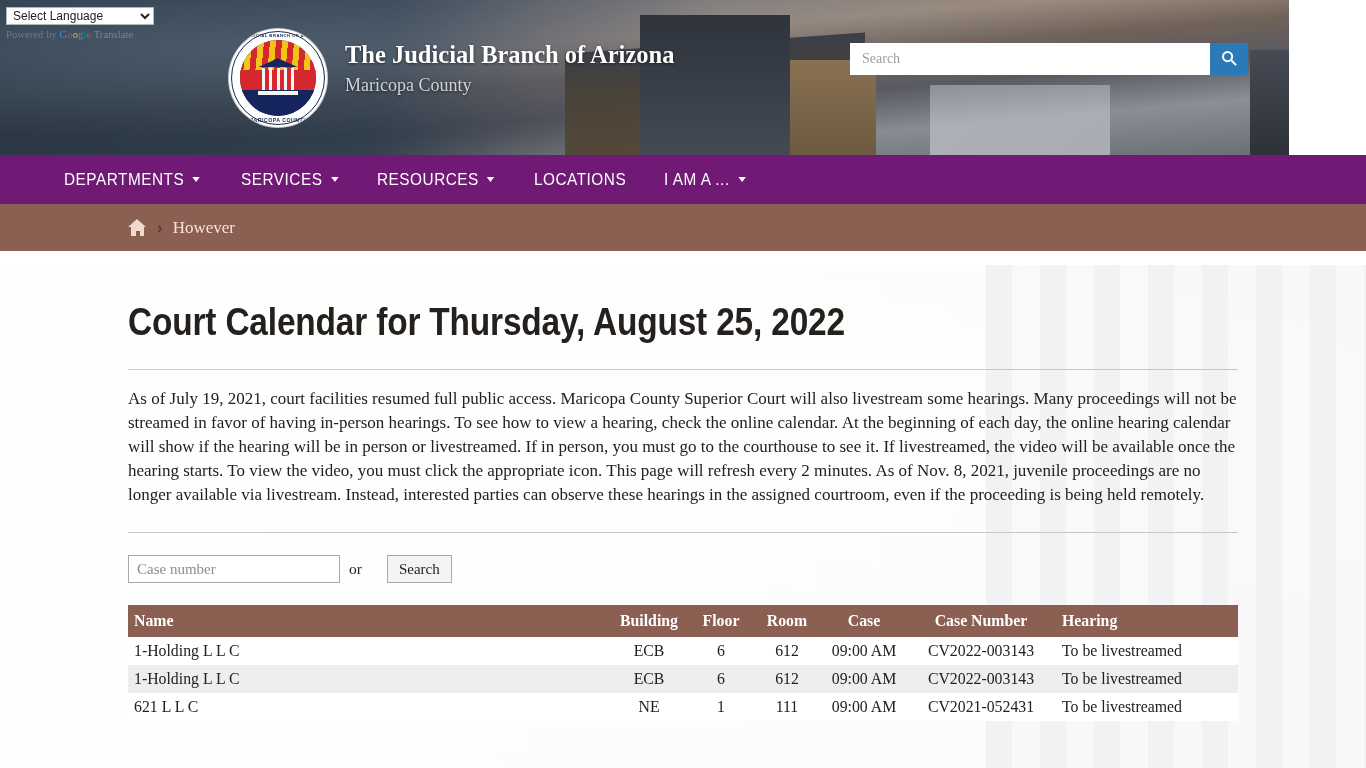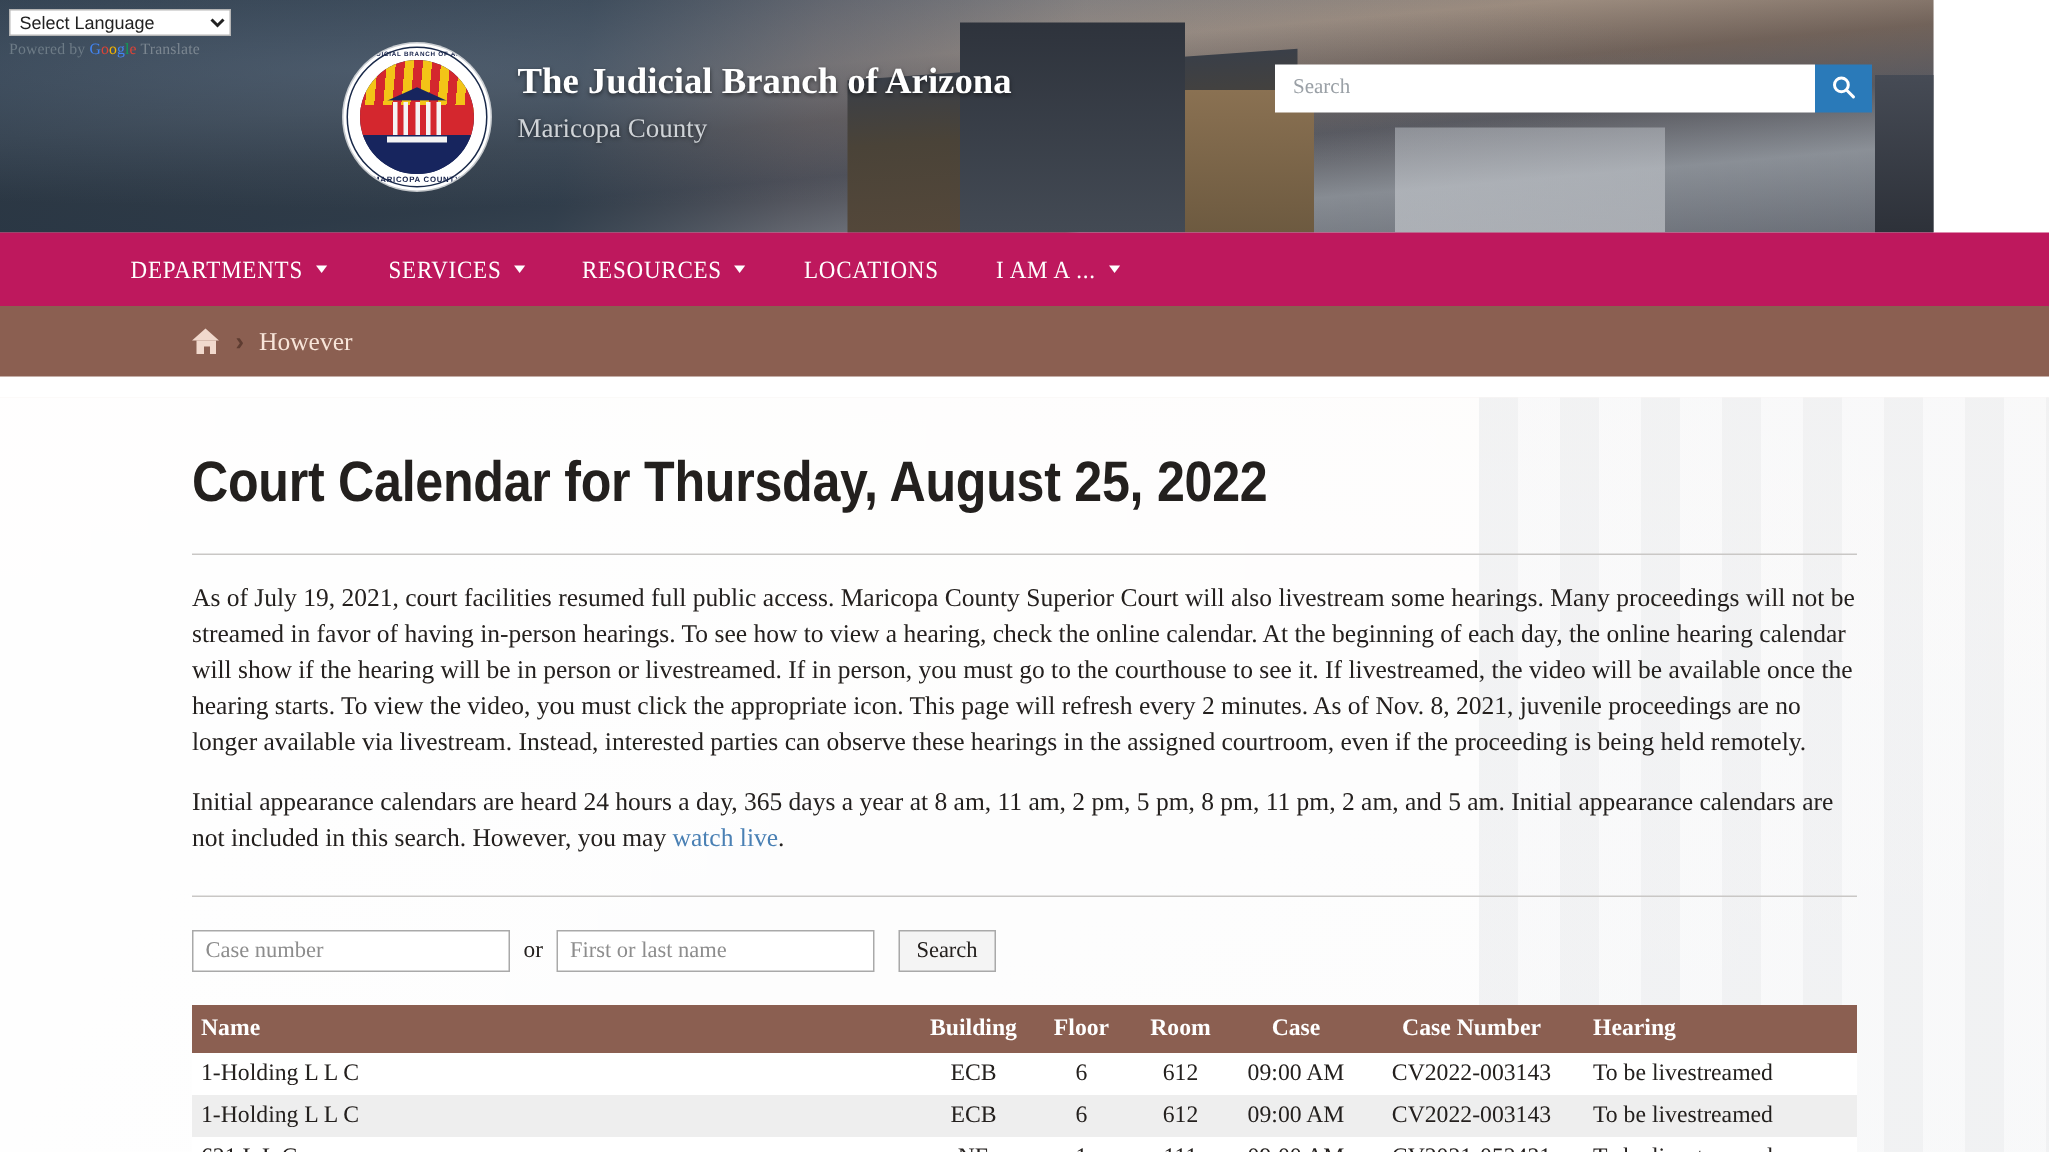--- a/index.html
+++ b/index.html
@@ -98,23 +98,23 @@
   #hdr-search-input::placeholder { color:#9aa0a6; }
   #hdr-search-btn {
     width:38px; height:32px; border:none; cursor:pointer;
     background:#2a7ab9; color:#fff; display:flex;
     align-items:center; justify-content:center;
   }
 
   
   #nav {
     position:relative; z-index:4;
-    height:49px; background:#be185d; width:1366px;
-    display:flex; align-items:center; padding-left:87px;
-    font-family:Liberation Serif, serif;
+    height:49px; background:#701a75; width:1366px;
+    display:flex; align-items:center; padding-left:64px;
+    font-family:Liberation Sans, sans-serif;
   }
   #nav .item {
     color:#ffffff; font-size:16.5px; letter-spacing:.55px;
     margin-right:31px; display:flex; align-items:center;
     cursor:pointer; white-space:nowrap;
     font-stretch:condensed;
     transform:scaleX(.93); transform-origin:left center;
   }
   #nav .caret {
     display:inline-block; margin-left:9px;
@@ -329,28 +329,26 @@
 <div id="page-bg">
   <div class="glass"></div>
 </div>
 
 <div id="content">
   <h1 id="page-title">Court Calendar for Thursday, August 25, 2022</h1>
   <div id="title-rule"></div>
 
   <p class="para p1">As of July 19, 2021, court facilities resumed full public access. Maricopa County Superior Court will also livestream some hearings. Many proceedings will not be streamed in favor of having in-person hearings. To see how to view a hearing, check the online calendar. At the beginning of each day, the online hearing calendar will show if the hearing will be in person or livestreamed. If in person, you must go to the courthouse to see it. If livestreamed, the video will be available once the hearing starts. To view the video, you must click the appropriate icon. This page will refresh every 2 minutes. As of Nov. 8, 2021, juvenile proceedings are no longer available via livestream. Instead, interested parties can observe these hearings in the assigned courtroom, even if the proceeding is being held remotely.</p>
 
-  <p class="para p2"><span>Initial appearance calendars are heard 24 hours a day, 365 days a year at 8 am, 11 am, 2 pm, 5 pm, 8 pm, 11 pm, 2 am, and 5 am. Initial appearance calendars are not included in this search. However, you may </span><a href="#">watch live</a><span>.</span></p>
 
   <div id="mid-rule"></div>
 
   <div id="cal-search">
     <input id="case-number" type="text" placeholder="Case number" style="">
     <span id="or-label">or</span>
-    <input id="person-name" type="text" placeholder="First or last name" style="">
     <button id="cal-search-btn">Search</button>
   </div>
 
   <table id="cal-table">
     <thead>
       <tr>
         <th class="col-name">Name</th>
         <th class="col-building c">Building</th>
         <th class="col-floor c">Floor</th>
         <th class="col-room c">Room</th>

